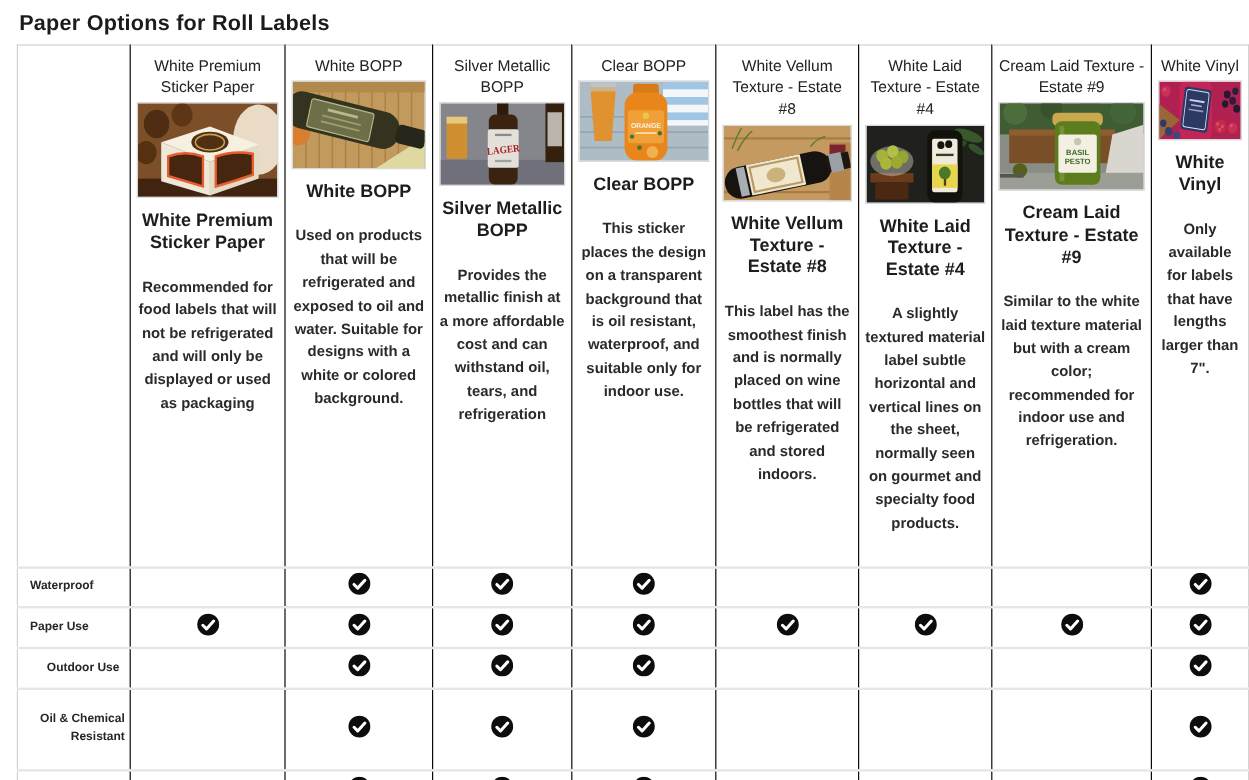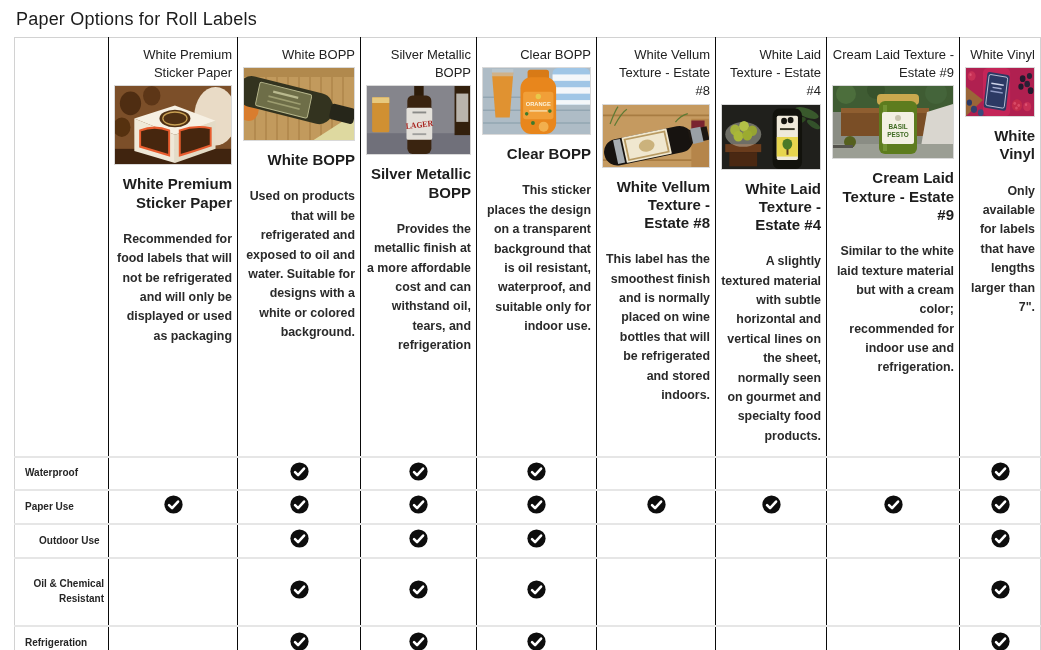--- a/index.html
+++ b/index.html
@@ -1,20 +1,20 @@
 <!DOCTYPE html>
 <html><head>
 <meta charset="utf-8">
 <style>
   html,body{margin:0;padding:0;background:#fff;}
   body{width:1041px;height:650px;overflow:hidden;font-family:"Liberation Sans",sans-serif;color:#1f1f1f;}
-  h1{font-size:18px;font-weight:400;color:#1b1b1b;margin:9px 0 7px 16px;letter-spacing:.2px;}
+  h1{font-size:18px;font-weight:700;color:#1b1b1b;margin:9px 0 7px 16px;letter-spacing:.2px;}
   table{border-collapse:collapse;table-layout:fixed;margin-left:14px;border:1px solid #d2d2d2;}
   th,td{padding:0;box-sizing:border-box;}
-  .hcell{border-left:1px solid #0a0a0a;vertical-align:top;text-align:right;padding:8px 5px 10px;}
+  .hcell{border-left:1px solid #0a0a0a;vertical-align:top;text-align:center;padding:8px 5px 26px;}
   .hcell.first{border-left:none;}
   .col-header{font-size:13px;font-weight:400;line-height:1.4;color:#222;margin-bottom:3px;}
   .photo{margin:2px auto 0;border:1px solid #d9d9d9;display:block;overflow:hidden;background:#eee;}
   .photo svg{display:block;width:100%;height:100%;}
   .col-title{font-size:15px;font-weight:700;line-height:1.22;color:#1d1d1d;margin:10px 0 7px;}
   .col-desc{font-size:12.4px;line-height:1.56;color:#2a2a2a;margin-top:18px;}
   tr.frow th,tr.frow td{border-left:1px solid #0a0a0a;border-top:2px solid #e6e6e6;}
   tr.frow th{border-left:none;text-align:left;font-size:10px;font-weight:700;line-height:1.45;color:#262626;padding:8px 4px 8px 10px;vertical-align:middle;}
   tr.frow td{text-align:center;vertical-align:middle;}
   .check{display:inline-block;line-height:0;}
@@ -174,21 +174,21 @@
   <rect x="67" y="12" width="26" height="50" rx="2" fill="#efeada"></rect>
   <circle cx="76" cy="18" r="3.6" fill="#14140e"></circle>
               <circle cx="84" cy="17" r="3.6" fill="#14140e"></circle>
   <rect x="71" y="26" width="18" height="2.2" fill="#3a3a2a"></rect>
   <rect x="67" y="36" width="26" height="22" fill="#e7d54e"></rect>
   <rect x="79" y="46" width="2.4" height="10" fill="#5a3a1a"></rect>
               <circle cx="80" cy="44" r="6" fill="#4a7a28"></circle>
             </svg>
           </div>
           <div class="col-title">White Laid Texture - Estate #4</div>
-          <div class="col-desc">A slightly textured material with subtle horizontal and vertical lines on the sheet, normally seen on gourmet and specialty food products.</div>
+          <div class="col-desc">A slightly textured material label subtle horizontal and vertical lines on the sheet, normally seen on gourmet and specialty food products.</div>
         </th>
         <th class="hcell">
           <div class="col-header">Cream Laid Texture - Estate #9</div>
           <div class="photo" style="width:120px;height:72px">
             <svg viewBox="0 0 120 72" preserveAspectRatio="none" xmlns="http://www.w3.org/2000/svg">
   <rect width="120" height="72" fill="#8a8d84"></rect>
   <rect width="120" height="26" fill="#3f5c33"></rect>
   <circle cx="13" cy="8" r="10" fill="#4c6e3c"></circle>
               <circle cx="43" cy="4" r="9" fill="#37522c"></circle>
               <circle cx="103" cy="7" r="11" fill="#44643a"></circle>

